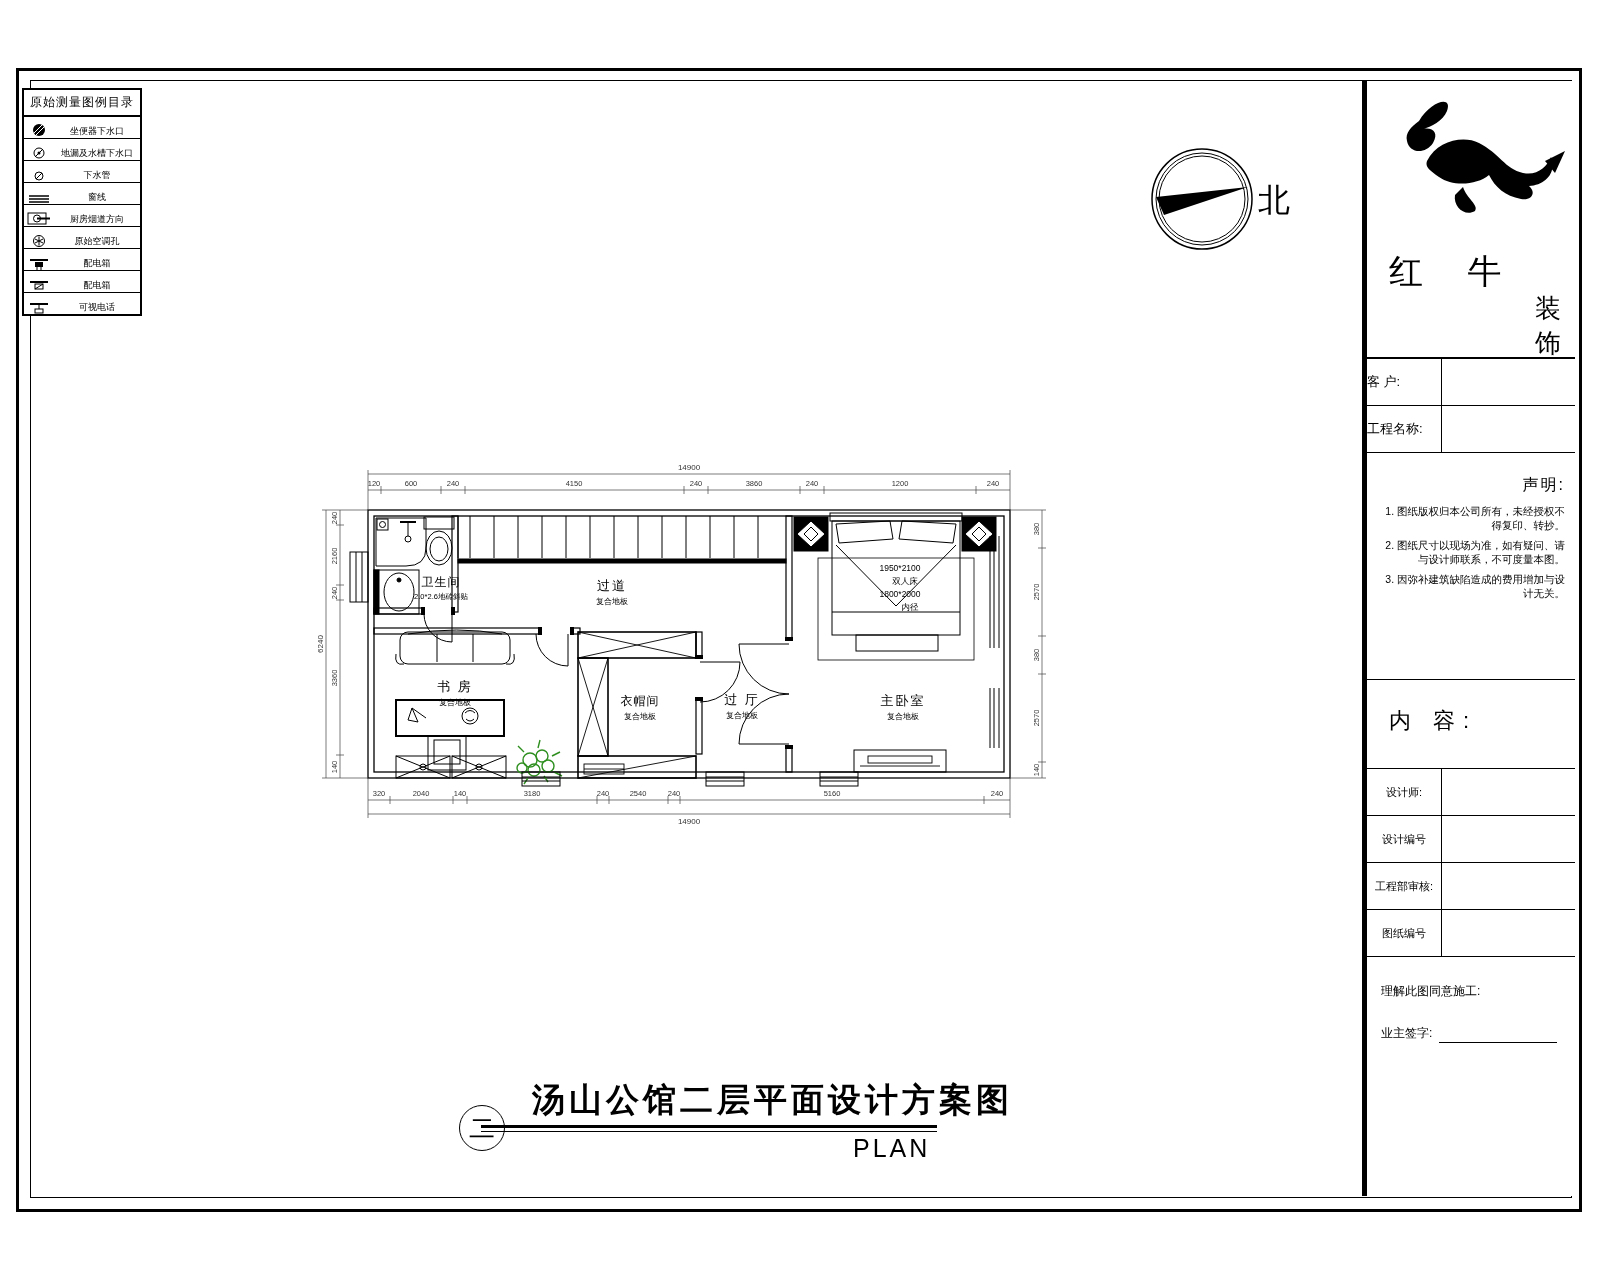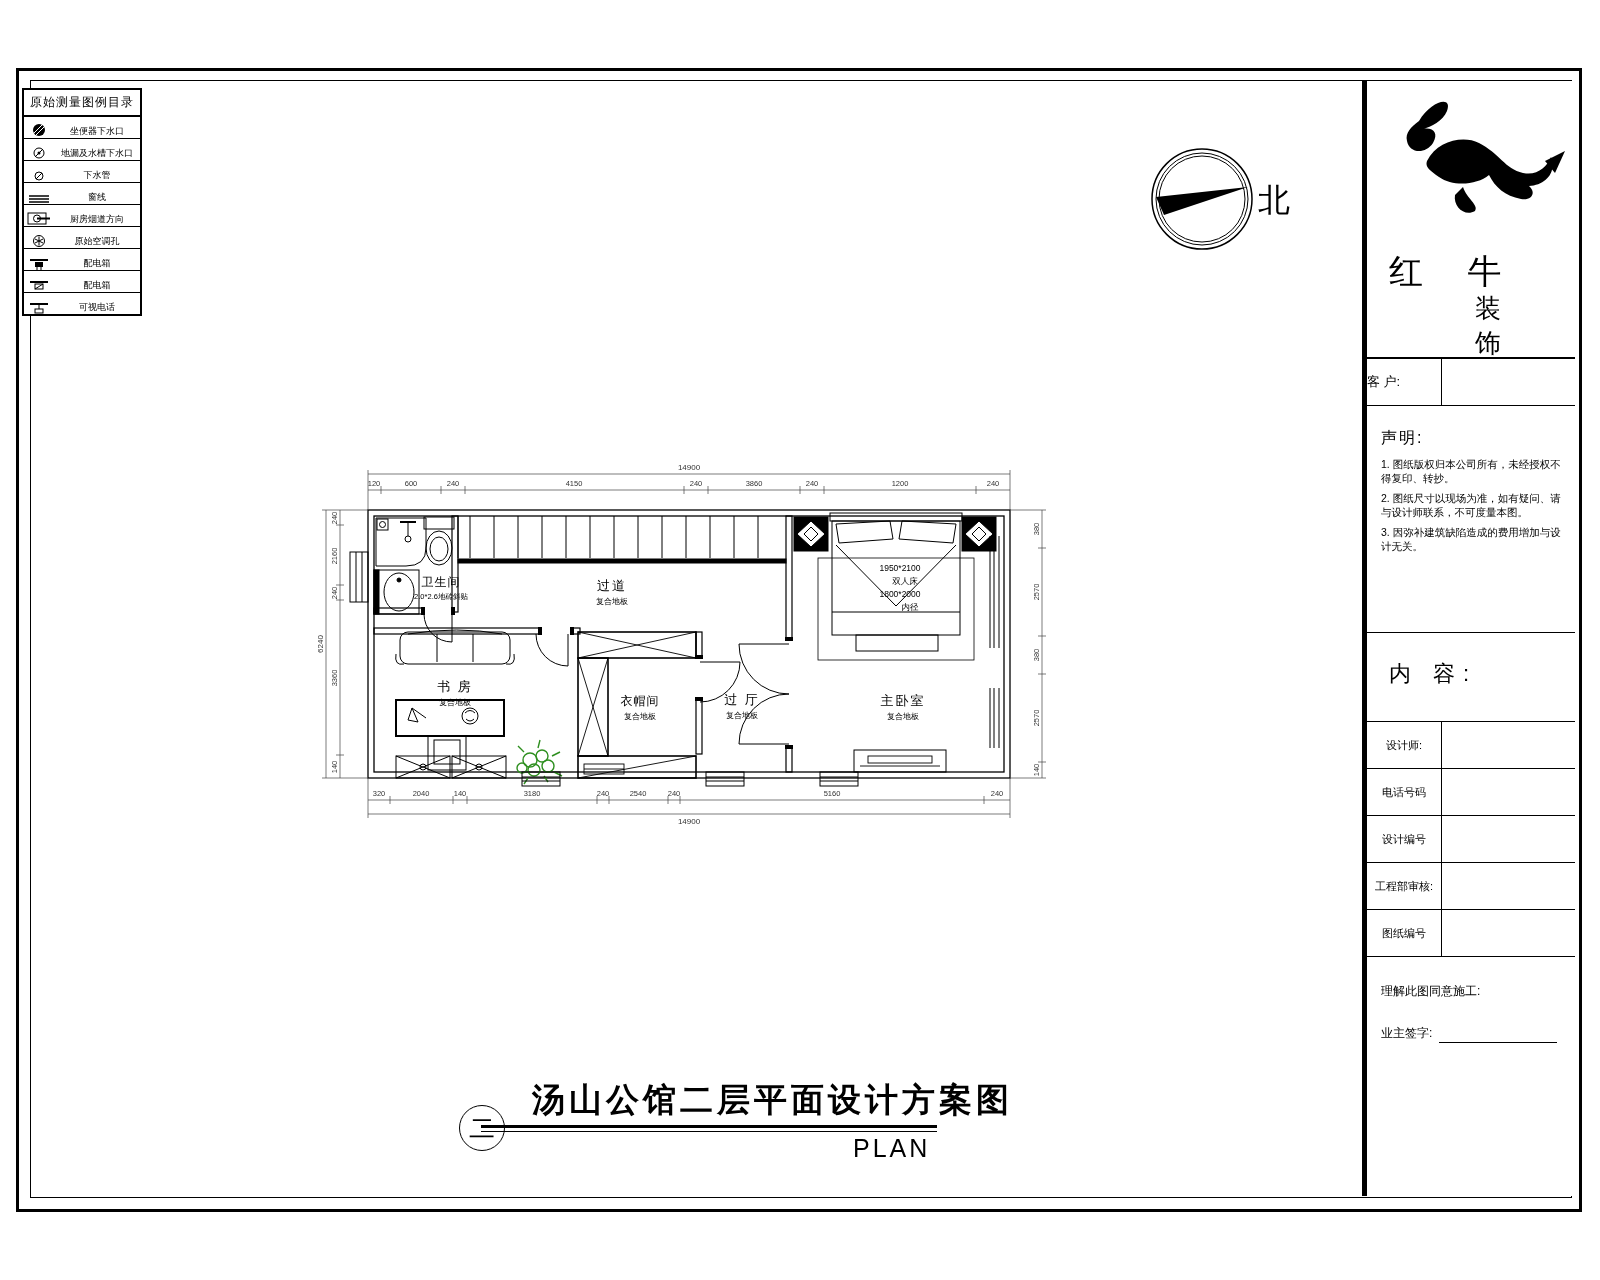--- a/index.html
+++ b/index.html
@@ -12,21 +12,21 @@
   .legend{left:22px;top:88px;width:116px;border:2px solid #000;background:#fff;}
   .legend-title{border-bottom:2px solid #000;font-size:12px;text-align:center;padding:4px 0;letter-spacing:1px;white-space:nowrap;}
   .legend-row{display:flex;align-items:flex-end;height:21px;border-bottom:1px solid #000;}
   .legend-row:last-child{border-bottom:none;}
   .legend-ic{width:30px;display:flex;justify-content:center;align-items:center;flex:none;}
   .legend-lb{flex:1;font-size:9px;text-align:center;white-space:nowrap;letter-spacing:0;}
   
   .north{left:1148px;top:145px;}
   
   .tb{left:1362px;top:81px;width:208px;height:1115px;border-left:5px solid #000;background:#fff;}
-  .tb-sec{border-bottom:1px solid #000;position:relative;}
+  .tb-sec{border-bottom:1px solid #000;position:relative;text-align:right;}
   .tb-logo{height:276px;}
   .tb-brand1{position:absolute;left:22px;top:168px;font-size:34px;letter-spacing:18px;font-family:"Liberation Serif",serif;}
   .tb-brand2{position:absolute;left:108px;top:210px;font-size:26px;letter-spacing:14px;font-family:"Liberation Serif",serif;}
   .tb-row{display:flex;height:46px;}
   .tb-row .lb{width:74px;border-right:1px solid #000;font-size:13px;display:flex;align-items:center;padding-left:0;white-space:nowrap;}
   .tb-row .val{flex:1;}
   .tb-note{height:210px;padding:8px 10px;}
   .tb-note h3{margin:14px 0 8px 4px;font-size:16px;font-weight:normal;letter-spacing:2px;}
   .tb-note p{margin:0 0 6px 4px;font-size:10.5px;line-height:14px;}
   .tb-content{height:88px;}
@@ -420,38 +420,38 @@
       <path d="M178,70 L198,60 L188,82 Z" fill="#000"></path>
       <path d="M96,96 C100,108 112,114 108,120 C98,126 86,116 88,104 Z" fill="#000"></path>
     </svg>
     <span class="tb-brand1">红 牛</span>
     <span class="tb-brand2">装 饰</span>
   </div>
   <div class="tb-sec tb-row" style="border-top:1px solid #000">
     <div class="lb">客  户:</div>
       <div class="val"></div>
   </div>
+  <div class="tb-sec tb-row">
+    <div class="lb">工程名称:</div>
+      <div class="val"></div>
+  </div>
   <div class="tb-sec tb-note">
     <h3>声明:</h3>
     <p>1. 图纸版权归本公司所有，未经授权不得复印、转抄。</p>
     <p>2. 图纸尺寸以现场为准，如有疑问、请与设计师联系，不可度量本图。</p>
     <p>3. 因弥补建筑缺陷造成的费用增加与设计无关。</p>
   </div>
   <div class="tb-sec tb-content">
     <span>内 容:</span>
   </div>
   <div class="tb-row-sm">
     <div class="lb">设计师:</div>
       <div class="val"></div>
   </div>
   <div class="tb-row-sm">
-    <div class="lb">电话号码</div>
-      <div class="val"></div>
-  </div>
-  <div class="tb-row-sm">
     <div class="lb">设计编号</div>
       <div class="val"></div>
   </div>
   <div class="tb-row-sm">
     <div class="lb">工程部审核:</div>
       <div class="val"></div>
   </div>
   <div class="tb-row-sm">
     <div class="lb">图纸编号</div>
       <div class="val"></div>

